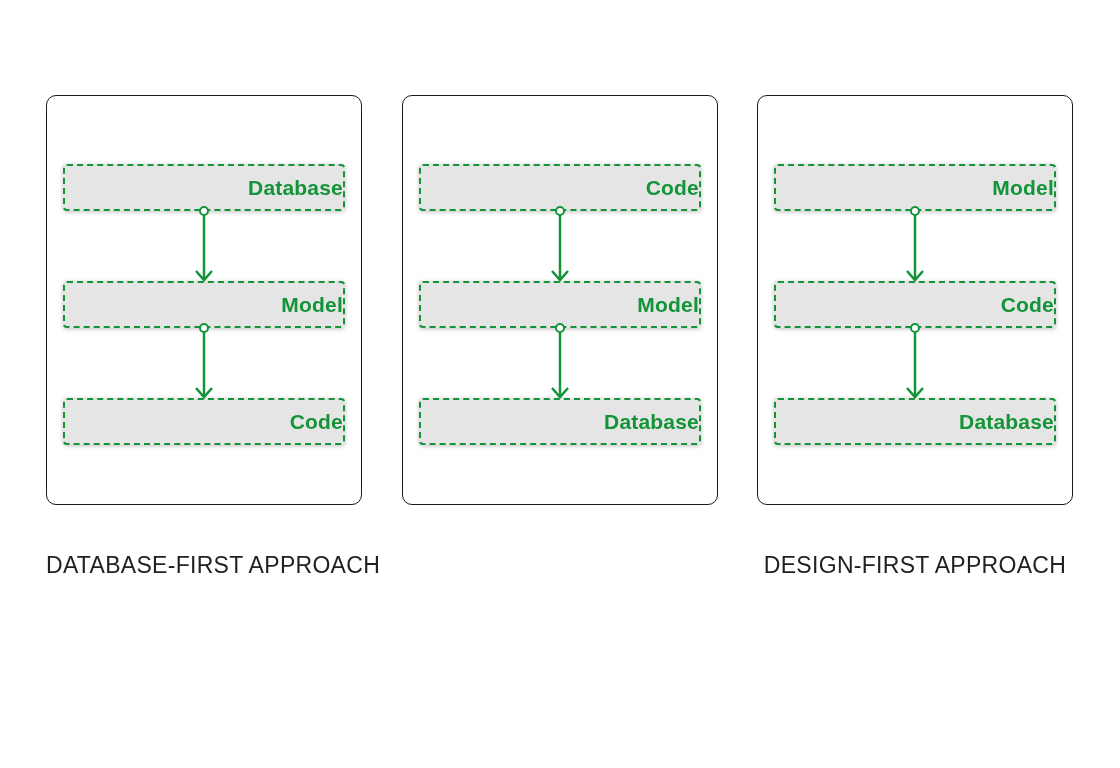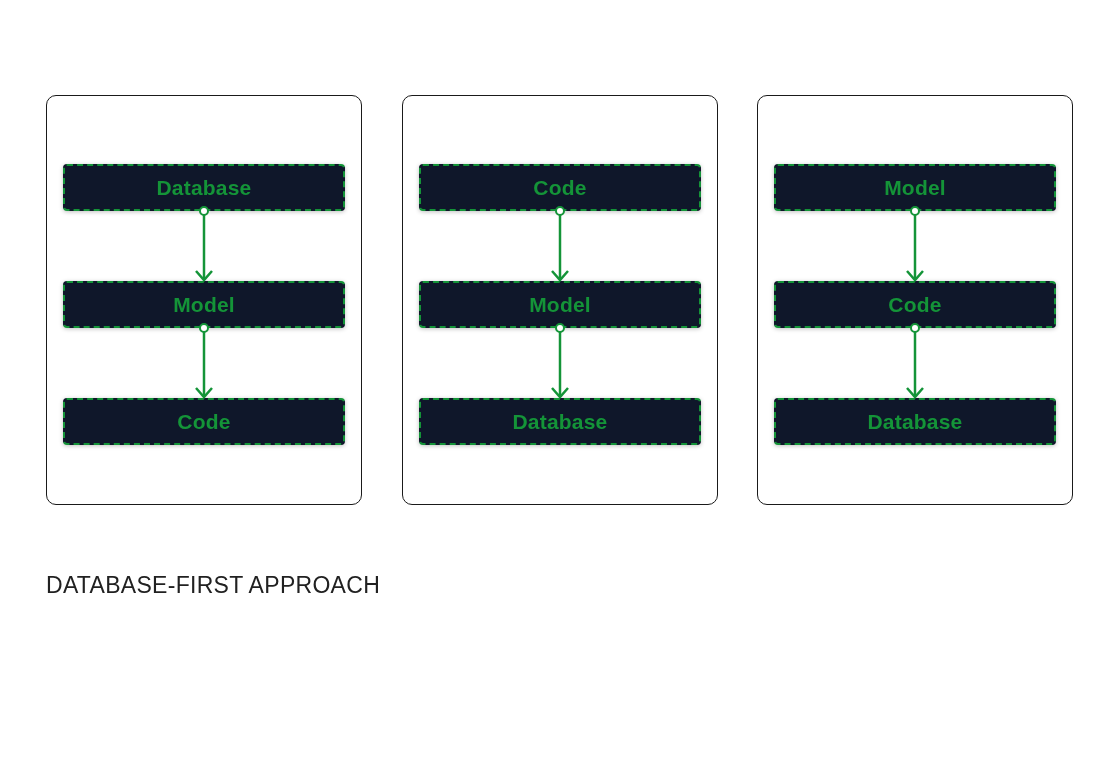--- a/index.html
+++ b/index.html
@@ -30,25 +30,25 @@
   .p2 { left: 402px; }
   .p3 { left: 757px; }
 
   .step {
     position: absolute;
     left: 16px;
     right: 16px;
     height: 47px;
     border: 2px dashed var(--green);
     border-radius: 4px;
-    background: #0f172a;
+    background: #e5e5e5;
     box-shadow: 0 1px 4px rgba(0,0,0,0.25);
     display: flex;
     align-items: center;
-    justify-content: center;
+    justify-content: flex-end;
   }
   .s1 { top: 68px; }
   .s2 { top: 185px; }
   .s3 { top: 302px; }
 
   .step-label {
     color: var(--green);
     font-weight: bold;
     font-size: 21px;
     letter-spacing: 0.2px;
@@ -71,21 +71,21 @@
     fill: none;
   }
   .arrow circle {
     fill: #ffffff;
     stroke: var(--green);
     stroke-width: 2;
   }
 
   .caption {
     position: absolute;
-    top: 572px;
+    top: 552px;
     width: 316px;
     text-align: center;
     font-size: 23px;
     color: var(--caption_text);
     letter-spacing: 0.3px;
     white-space: nowrap;
   }
 </style>
 </head>
 <body>
@@ -152,14 +152,15 @@
       <line x1="12" y1="8" x2="12" y2="74"></line>
       <polyline points="4,65 12,74 20,65"></polyline>
       <circle cx="12" cy="5" r="4"></circle>
     </svg>
     <div class="step s3">
       <span class="step-label">Database</span>
     </div>
   </section>
 
   <div class="caption p1">DATABASE-FIRST APPROACH</div>
+  <div class="caption p3">DESIGN-FIRST APPROACH</div>
 
 </div>
 
 </body></html>

